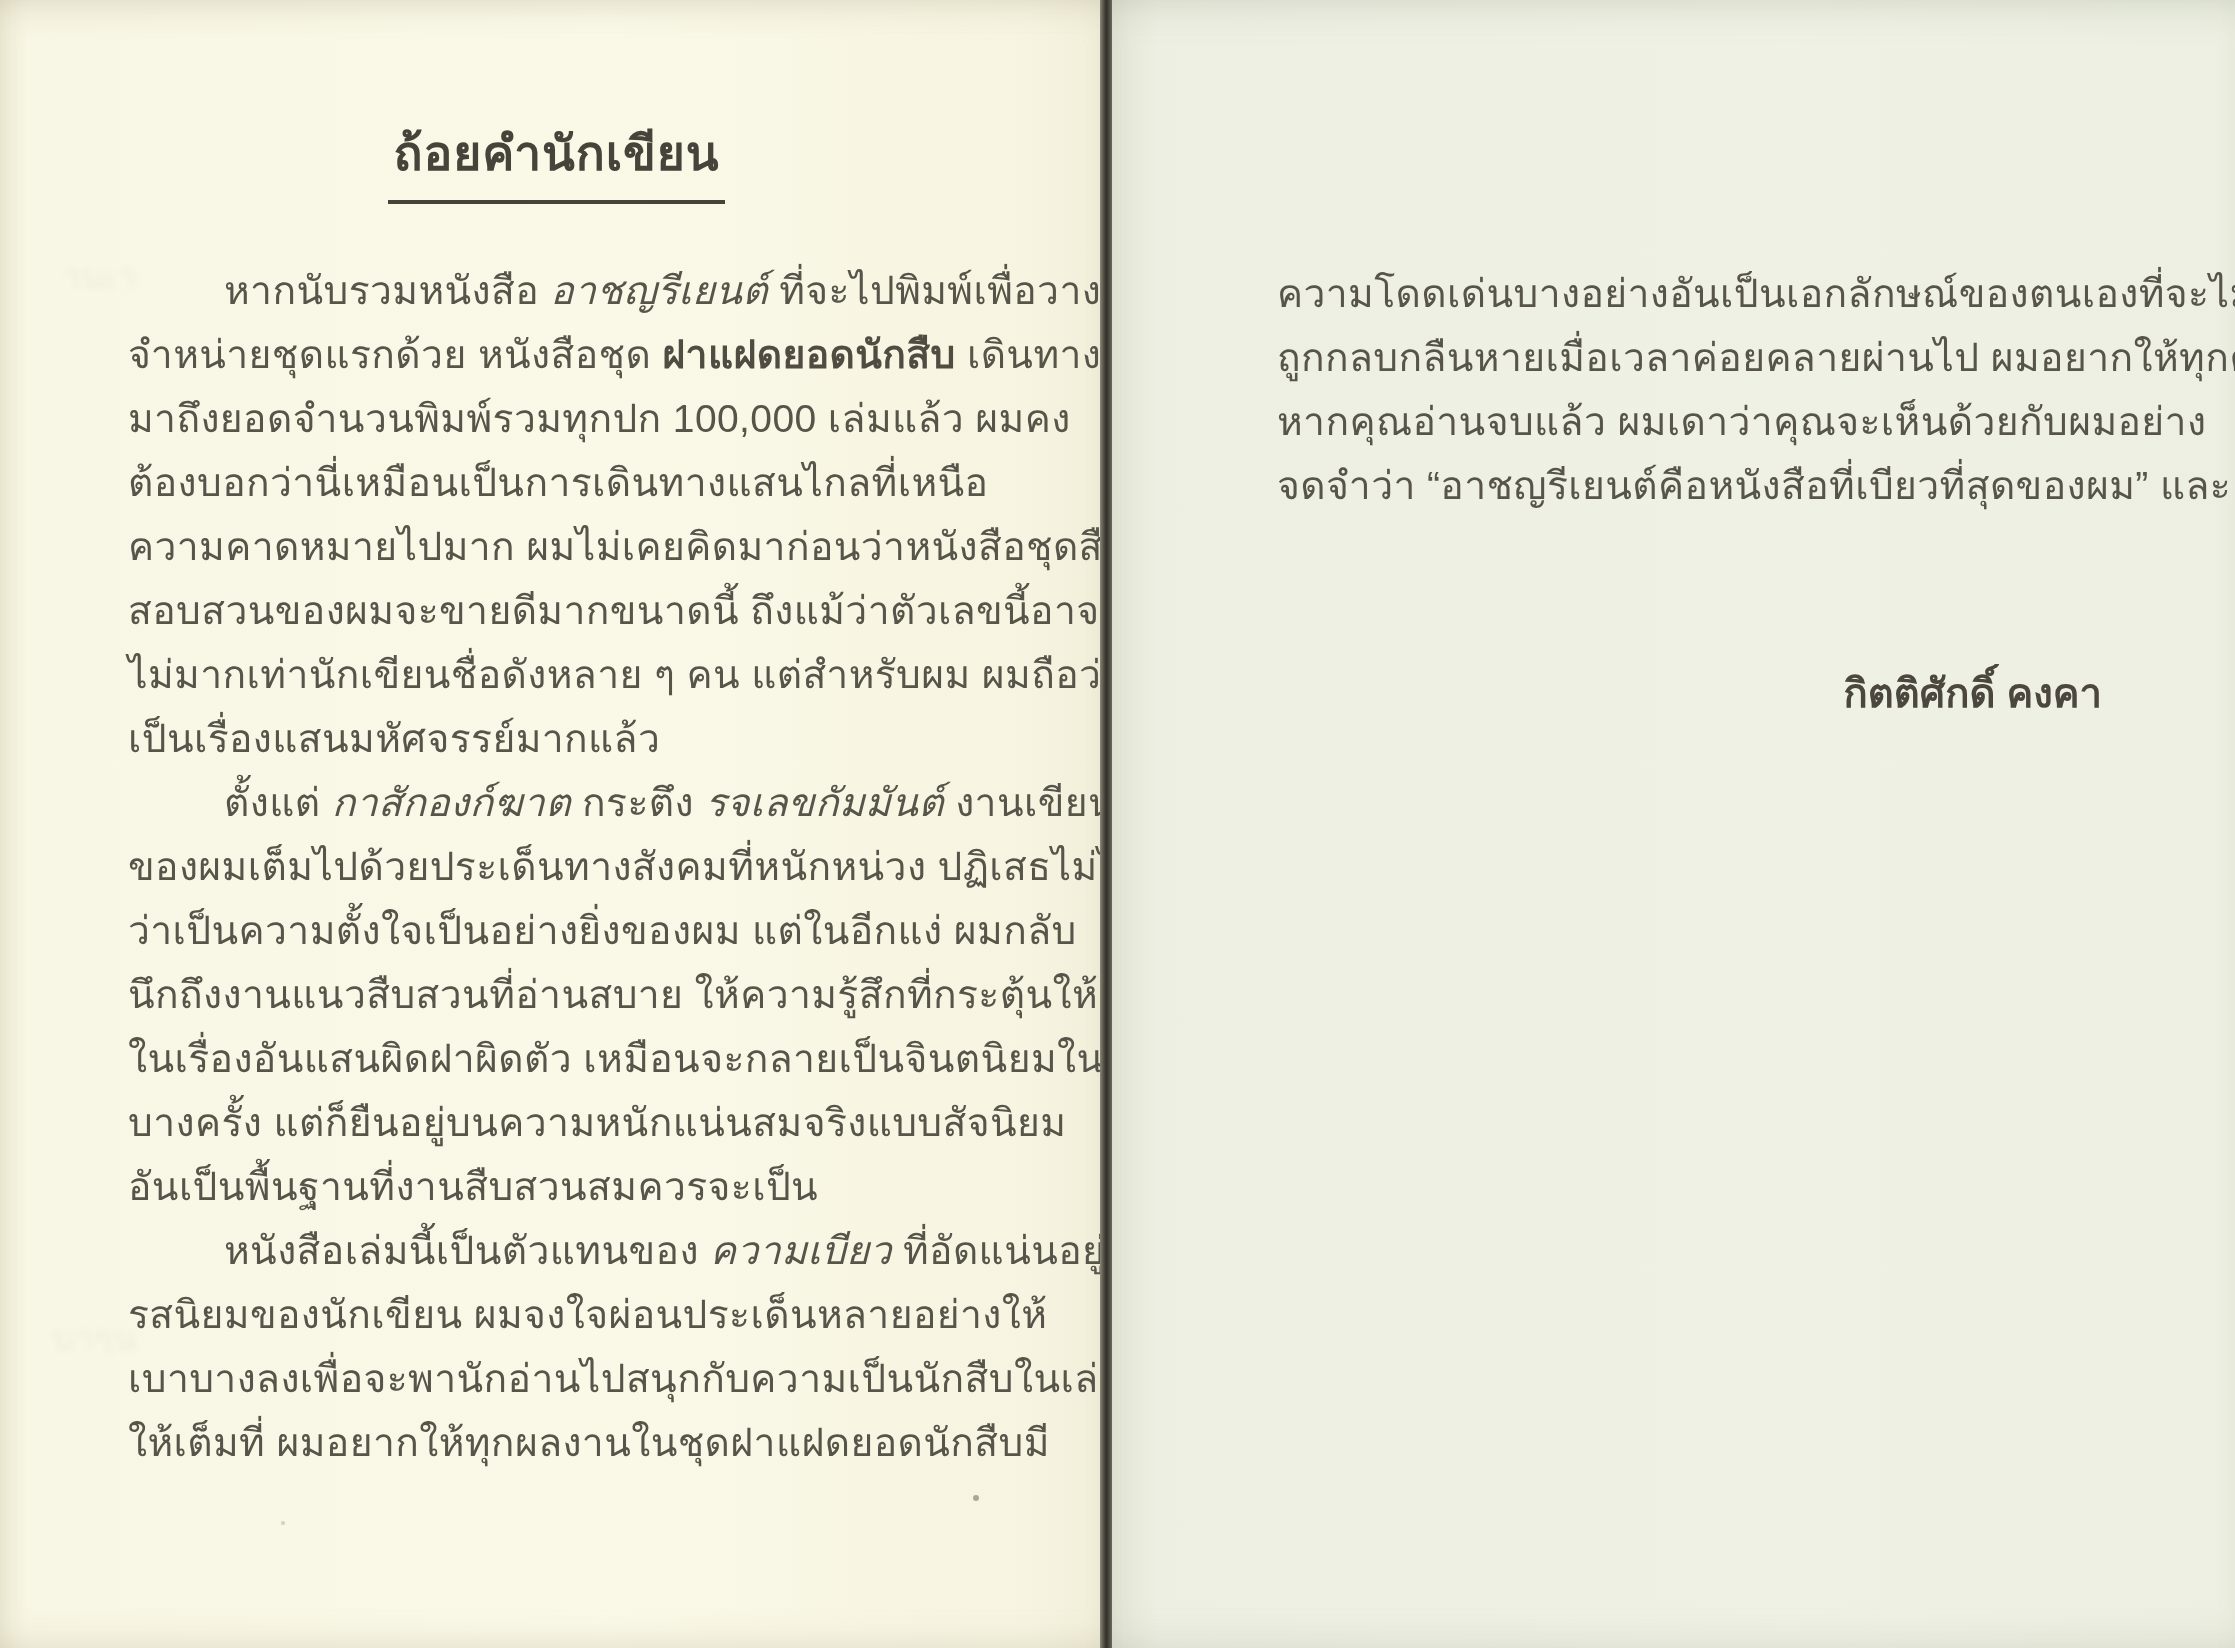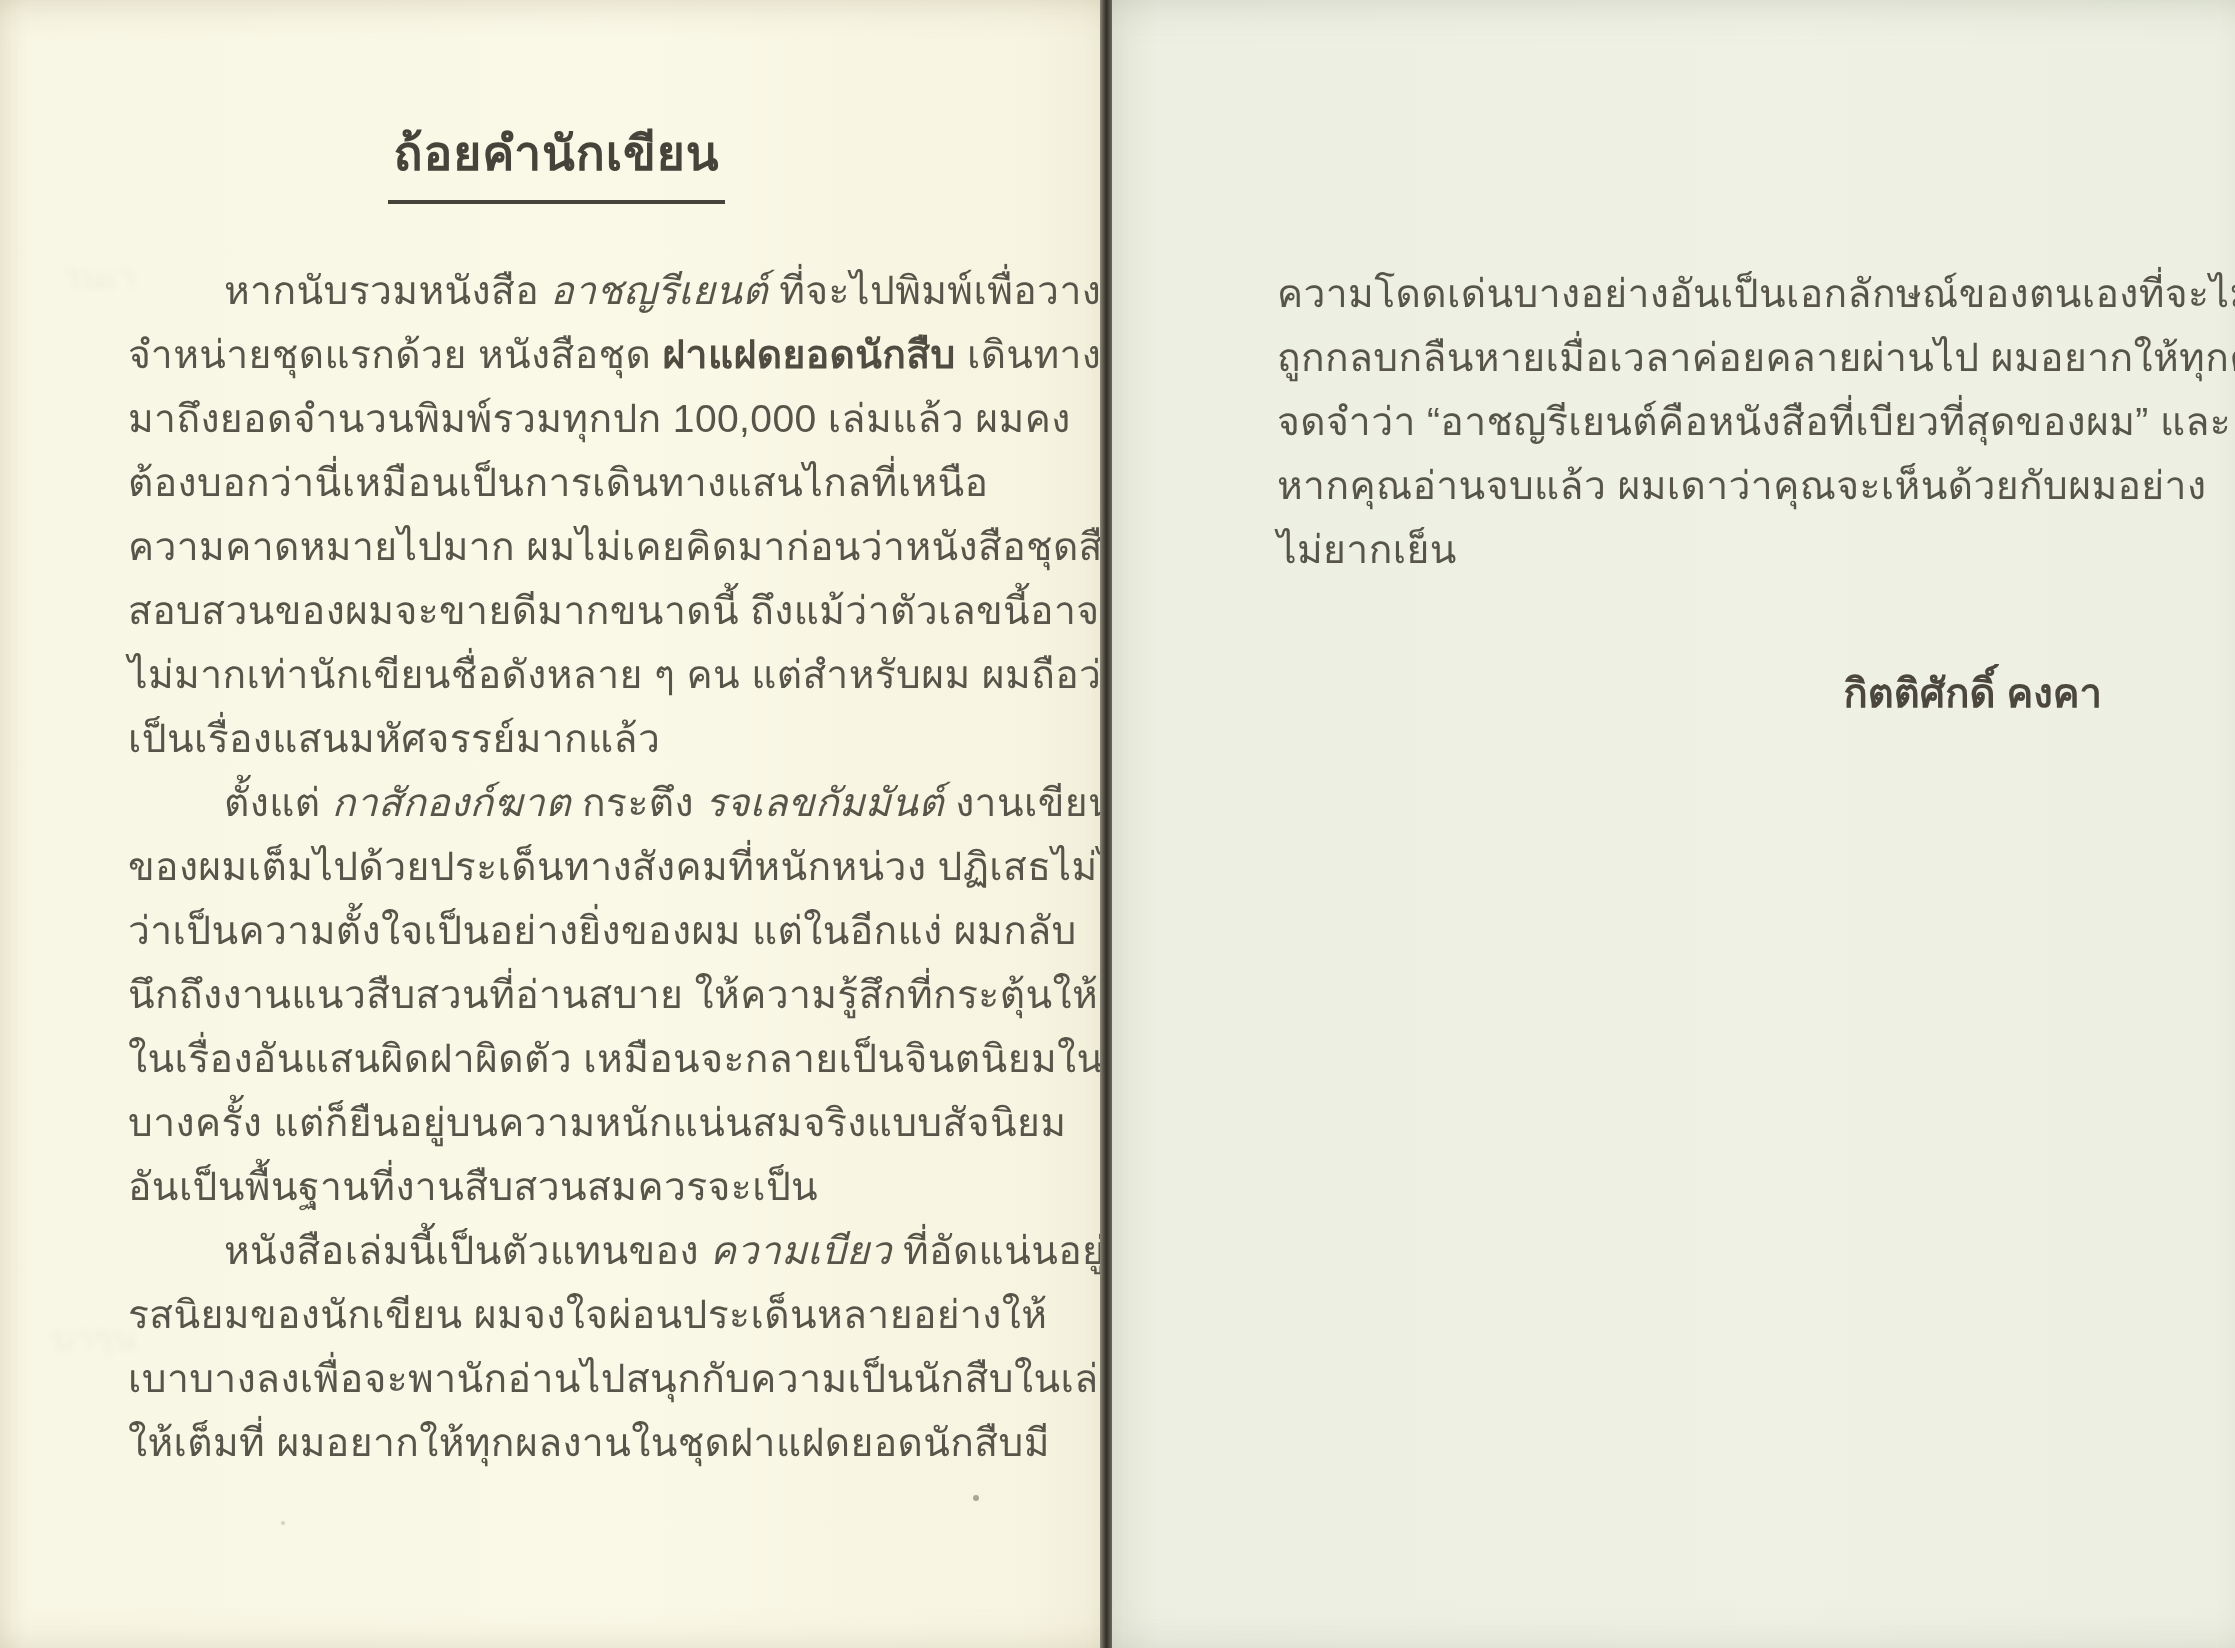--- a/index.html
+++ b/index.html
@@ -88,21 +88,20 @@
     <div class="ghost" style="left:52px;top:1310px;width:105px;">บาๆน</div>
   </div>
 
   <div id="gutter"></div>
   <div id="gutter-shadow"></div>
 
   <div id="page-right" class="page">
     <div id="right-text" class="textcol">
         <div class="tline"><span>ความโดดเด่นบางอย่างอันเป็นเอกลักษณ์ของตนเองที่จะไม่</span></div>
         <div class="tline"><span>ถูกกลบกลืนหายเมื่อเวลาค่อยคลายผ่านไป ผมอยากให้ทุกคน</span></div>
+        <div class="tline"><span>หากคุณอ่านจบแล้ว ผมเดาว่าคุณจะเห็นด้วยกับผมอย่าง</span></div>
         <div class="tline"><span>จดจำว่า “อาชญรีเยนต์คือหนังสือที่เบียวที่สุดของผม” และ</span></div>
-        <div class="tline"><span>หากคุณอ่านจบแล้ว ผมเดาว่าคุณจะเห็นด้วยกับผมอย่าง</span></div>
-        <div class="tline"><span>ไม่ยากเย็น</span></div>
       </div>
     <div id="signature">กิตติศักดิ์ คงคา</div>
   </div>
 
 </div>
 
 
 </body></html>

